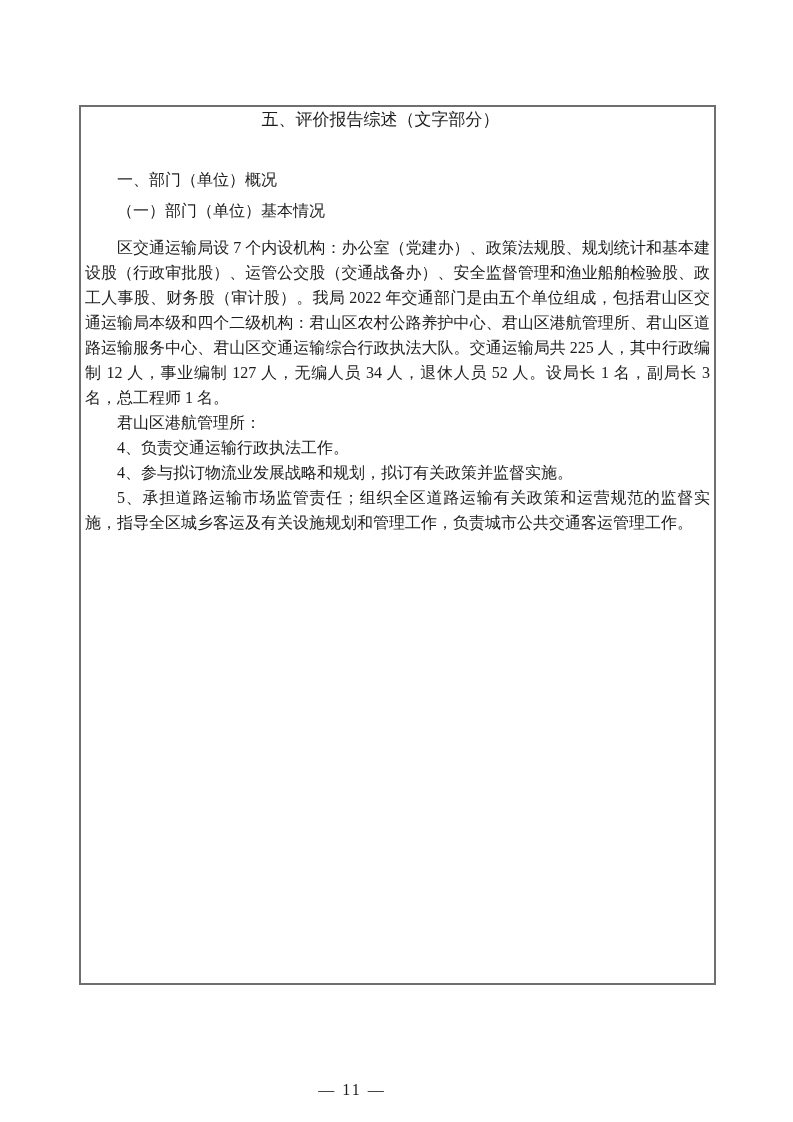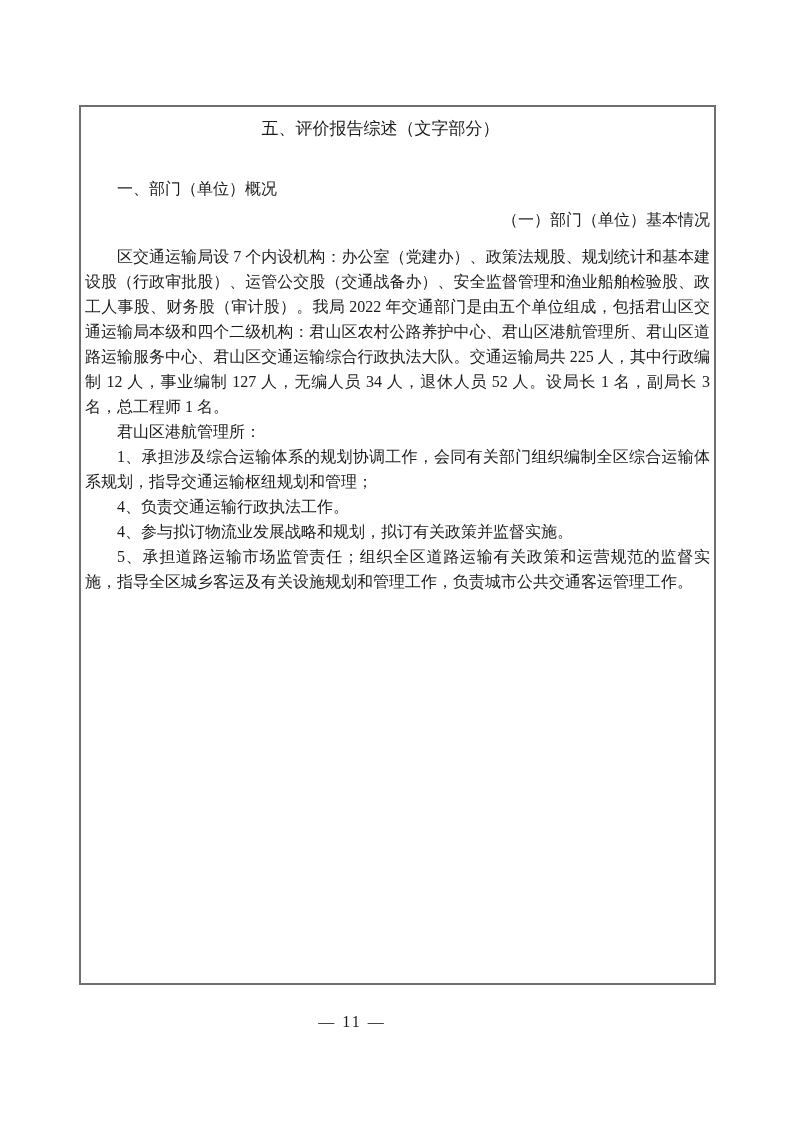--- a/index.html
+++ b/index.html
@@ -26,58 +26,57 @@
     top: 105px;
     width: 637px;
     height: 880px;
     border: 2px solid #6f6f6f;
     padding: 0 4px;
     overflow: hidden;
     background: #ffffff;
   }
 
   .report-title {
-    margin-top: 10px;
+    margin-top: 1px;
     font-size: 17px;
     line-height: 24px;
     text-align: center;
     padding-right: 34px; 
     white-space: nowrap;
   }
 
   .heading-1 {
     margin-top: 32px;
     font-size: 16px;
     line-height: 31px;
     text-indent: 2em;
     font-family: Liberation Serif, serif;
   }
 
   .heading-2 {
     font-size: 16px;
     line-height: 31px;
     text-indent: 2em;
-    text-align: right;
   }
 
   .body-text {
     margin-top: 9px;
   }
 
   .body-text p {
     font-size: 16px;
     line-height: 25px;
     text-align: justify;
     text-indent: 2em;
   }
 
   .page-number {
     position: absolute;
     left: 0;
-    top: 1012px;
+    top: 1080px;
     width: 704px;
     text-align: center;
     font-size: 16px;
     line-height: 20px;
     letter-spacing: 2px;
   }
 </style>
 </head>
 <body>
 
@@ -87,21 +86,20 @@
 
     <div class="report-title">五、评价报告综述（文字部分）</div>
 
     <div class="heading-1">一、部门（单位）概况</div>
 
     <div class="heading-2">（一）部门（单位）基本情况</div>
 
     <div class="body-text">
       <p>区交通运输局设 7 个内设机构：办公室（党建办）、政策法规股、规划统计和基本建设股（行政审批股）、运管公交股（交通战备办）、安全监督管理和渔业船舶检验股、政工人事股、财务股（审计股）。我局 2022 年交通部门是由五个单位组成，包括君山区交通运输局本级和四个二级机构：君山区农村公路养护中心、君山区港航管理所、君山区道路运输服务中心、君山区交通运输综合行政执法大队。交通运输局共 225 人，其中行政编制 12 人，事业编制 127 人，无编人员 34 人，退休人员 52 人。设局长 1 名，副局长 3 名，总工程师 1 名。</p>
       <p>君山区港航管理所：</p>
-      <p>1、承担涉及综合运输体系的规划协调工作，会同有关部门组织编制全区综合运输体系规划，指导交通运输枢纽规划和管理；</p>
       <p>4、负责交通运输行政执法工作。</p>
       <p>4、参与拟订物流业发展战略和规划，拟订有关政策并监督实施。</p>
       <p>5、承担道路运输市场监管责任；组织全区道路运输有关政策和运营规范的监督实施，指导全区城乡客运及有关设施规划和管理工作，负责城市公共交通客运管理工作。</p>
     </div>
 
   </div>
 
   <div class="page-number">— 11 —</div>
 
 </div>

